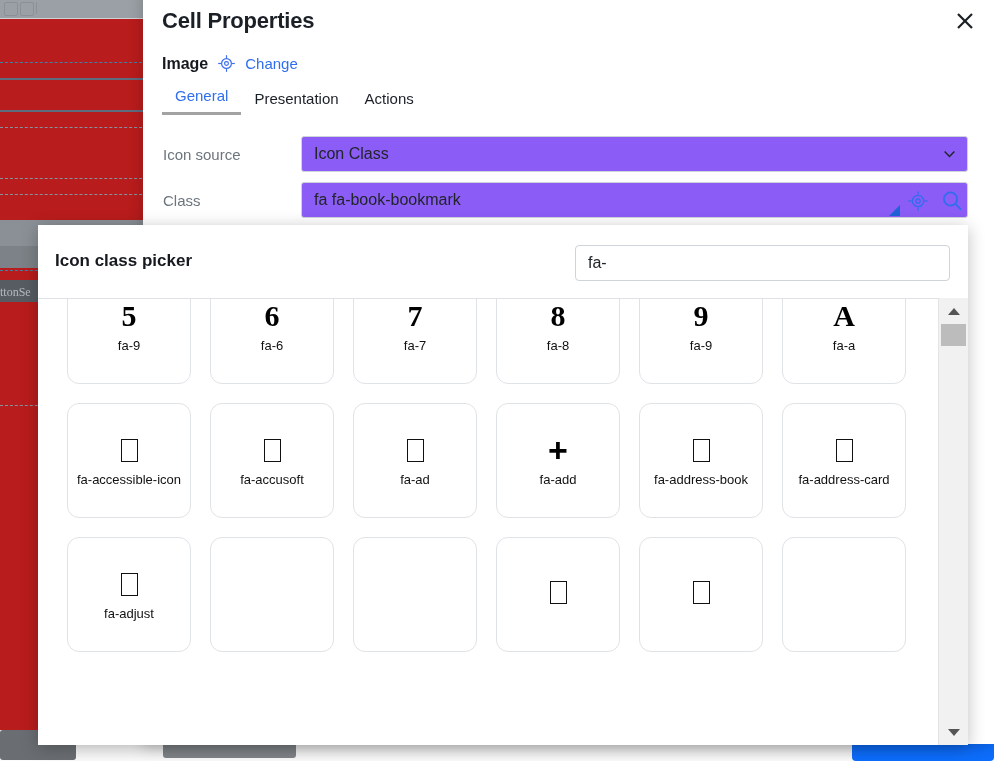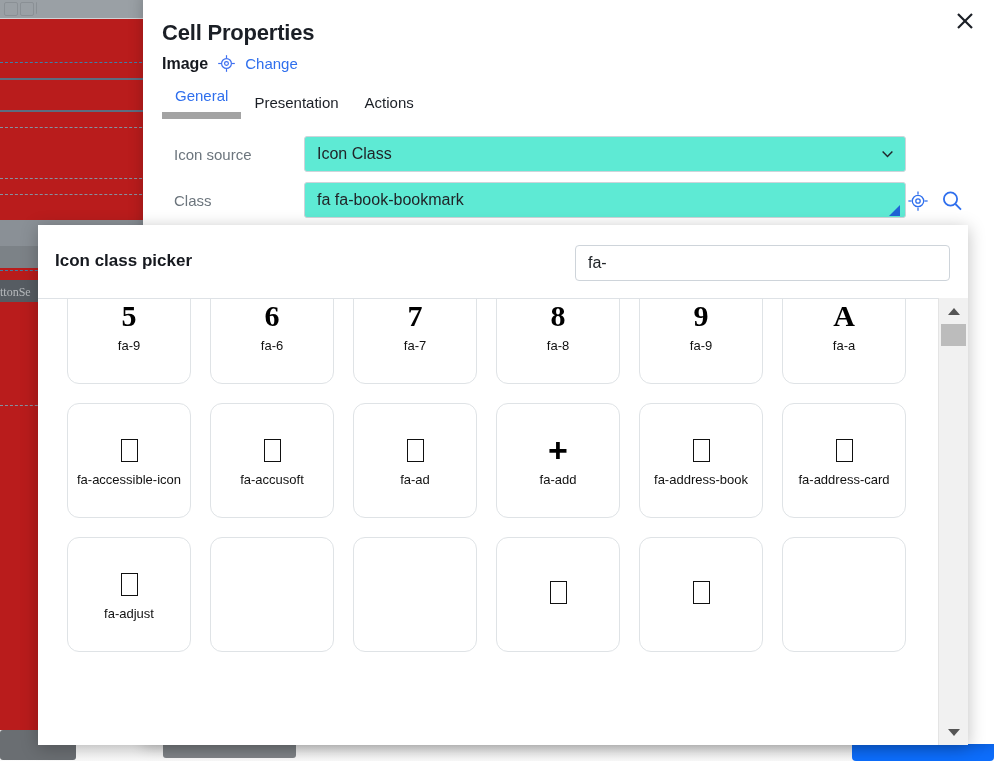--- a/index.html
+++ b/index.html
@@ -115,21 +115,21 @@
     left: 143px;
     top: -8px;
     width: 851px;
     height: 752px;
     background: #ffffff;
     box-shadow: 0 2px 14px rgba(0,0,0,.22);
   }
   .modal-title {
     position: absolute;
     left: 19px;
-    top: 28px;
+    top: 16px;
     font-size: 22px;
     font-weight: bold;
     color: #1b1f26;
     letter-spacing: -0.2px;
   }
   .modal-close {
     position: absolute;
     right: 14px;
     top: 14px;
     width: 30px; height: 30px;
@@ -167,47 +167,48 @@
   }
   .tab {
     font-size: 15px;
     color: #1b1f26;
     padding: 5px 13px 8px 13px;
     cursor: pointer;
     white-space: nowrap;
   }
   .tab.active {
     color: #2f6fed;
-    border-bottom: 7px solid #a3a3a3;
+    border-bottom: 3px solid #a3a3a3;
   }
 
   .form-row {
     position: absolute;
-    left: 31px;
+    left: 20px;
     display: flex;
     align-items: center;
   }
   .form-label {
     width: 130px;
     font-size: 15px;
     color: #6c757d;
   }
   .form-control {
-    width: 602px;
+    width: 667px;
     height: 36px;
     border: 1px solid #ced4da;
     border-radius: 3px;
-    background: #5eead4;
+    background: #8b5cf6;
     font-size: 16px;
     color: #212529;
     padding: 0 12px;
     box-sizing: border-box;
     display: flex;
     align-items: center;
     position: relative;
+    margin-left: 8px;
   }
   .select-caret {
     position: absolute;
     right: 11px;
     top: 50%;
     transform: translateY(-50%);
     width: 13px; height: 13px;
     color: #202529;
   }
   .field-icons {

